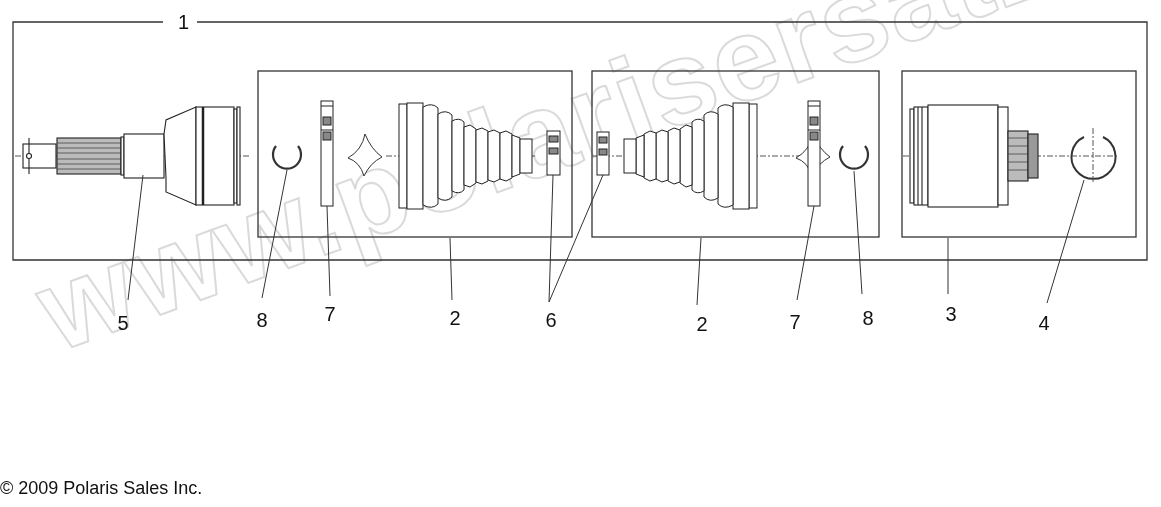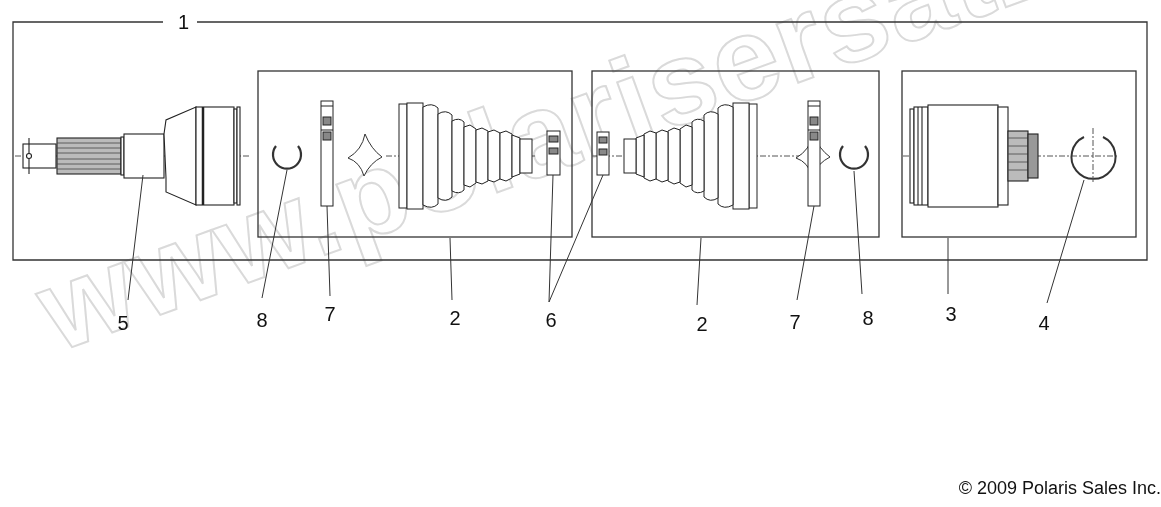--- a/index.html
+++ b/index.html
@@ -2,21 +2,21 @@
 <html><head>
 <meta charset="utf-8">
 <style>
   html, body { margin: 0; padding: 0; background: #ffffff; }
   body { width: 1161px; height: 507px; position: relative; overflow: hidden;
          font-family: "Liberation Sans", sans-serif; color: #111; }
   .canvas { position: absolute; left: 0; top: 0; width: 1161px; height: 507px; }
   .callout { position: absolute; font-size: 20px; line-height: 20px; color: #111;
              transform: translateX(-50%); }
   .title-num { position: absolute; font-size: 20px; line-height: 20px; background: #fff; padding: 0 8px; }
-  .copyright { position: absolute; left: 0; width: 1161px; top: 478px; text-align: right;
+  .copyright { position: absolute; left: 0; width: 1161px; top: 478px; text-align: left;
                font-size: 18px; color: #111; }
   .watermark { position: absolute; left: 20px; top: 250px; font-size: 118px; font-weight: bold;
                color: transparent; -webkit-text-stroke: 2px #d6d6d6; transform-origin: left top;
                transform: rotate(-20deg); white-space: nowrap; letter-spacing: 2px;
                font-family: "Liberation Sans", sans-serif; pointer-events: none; opacity: 0.9; }
 </style>
 </head>
 <body>
 
 <div class="canvas">

